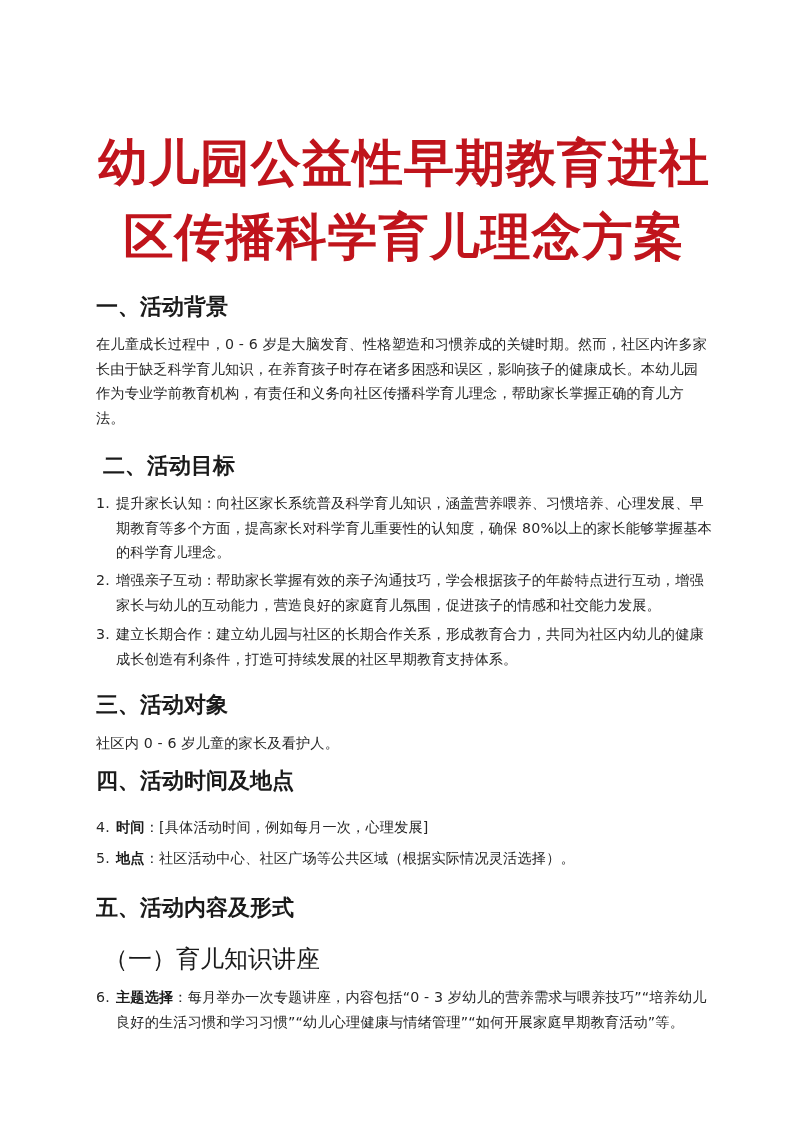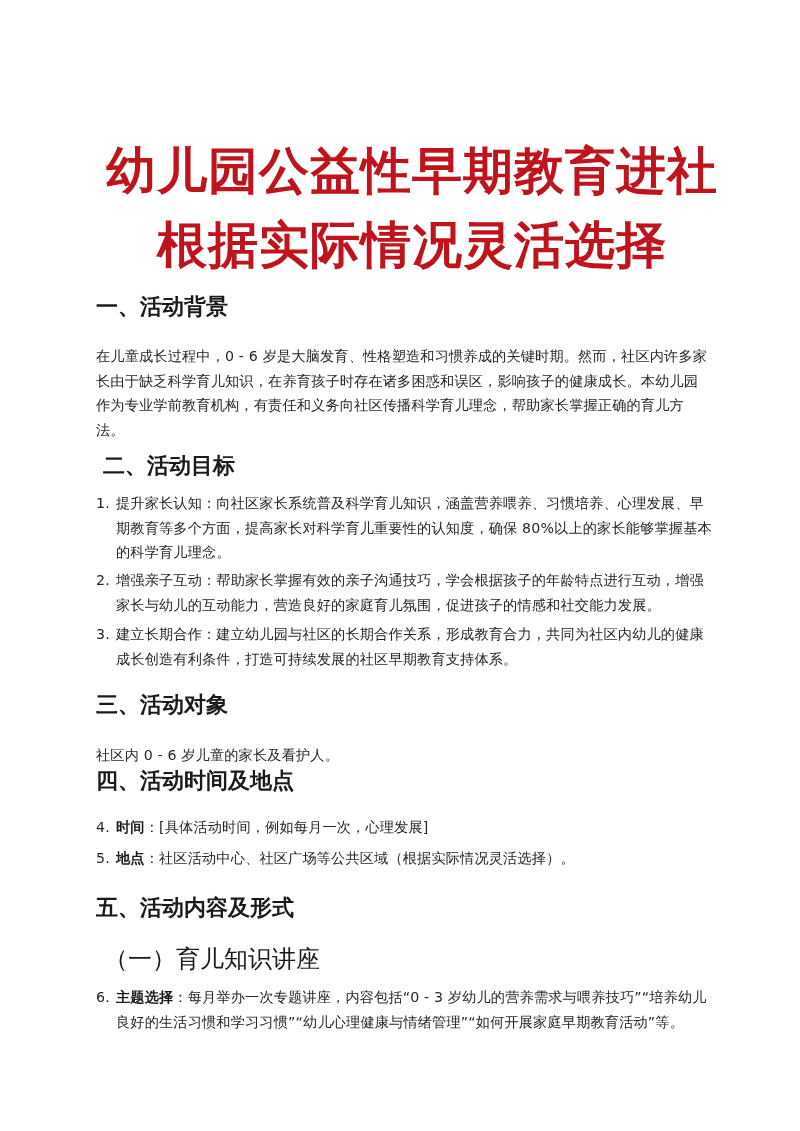--- a/index.html
+++ b/index.html
@@ -18,38 +18,38 @@
   .h2 {
     position: absolute; left: 96px; font-size: 22px; font-weight: bold;
     color: #1a1a1a; line-height: 30px; white-space: nowrap;
   }
   .h3 {
     position: absolute; left: 104px; font-size: 24px; font-weight: normal;
     color: #1a1a1a; line-height: 28px; white-space: nowrap;
   }
   .para {
     position: absolute; left: 96px; width: 616px; font-size: 14.2px;
-    line-height: 24.5px; color: #262626; letter-spacing: 0.15px; margin-top: 12px;
+    line-height: 24.5px; color: #262626; letter-spacing: 0.15px;
   }
   .list-item {
     position: absolute; left: 96px; width: 616px; font-size: 14.2px;
     line-height: 24.5px; color: #262626; letter-spacing: 0.15px;
     padding-left: 20px; box-sizing: border-box;
   }
   .list-item .num { position: absolute; left: 0; top: 0; }
   .list-item b { font-weight: bold; color: #1a1a1a; text-align: right; }
 </style>
 </head>
 <body>
 
 <div class="page">
 
-  <h1 class="title" style="margin:12px;">
+  <h1 class="title" style="margin:4px;">
     <span>幼儿园公益性早期教育进社</span>
-    <span>根据实际情况灵活选择</span>
+    <span>区传播科学育儿理念方案</span>
   </h1>
 
   <div class="h2" style="top:292px;">一、活动背景</div>
   <div class="para" style="top:332px;">在儿童成长过程中，0 - 6 岁是大脑发育、性格塑造和习惯养成的关键时期。然而，社区内许多家长由于缺乏科学育儿知识，在养育孩子时存在诸多困惑和误区，影响孩子的健康成长。本幼儿园作为专业学前教育机构，有责任和义务向社区传播科学育儿理念，帮助家长掌握正确的育儿方法。</div>
 
   <div class="h2" style="top:451px;margin-left:7px;">二、活动目标</div>
   <div class="list-item" style="top:491px;">
     <span class="num">1.</span>
     <span>提升家长认知：向社区家长系统普及科学育儿知识，涵盖营养喂养、习惯培养、心理发展、早期教育等多个方面，提高家长对科学育儿重要性的认知度，确保 80%以上的家长能够掌握基本的科学育儿理念。</span>
   </div>

